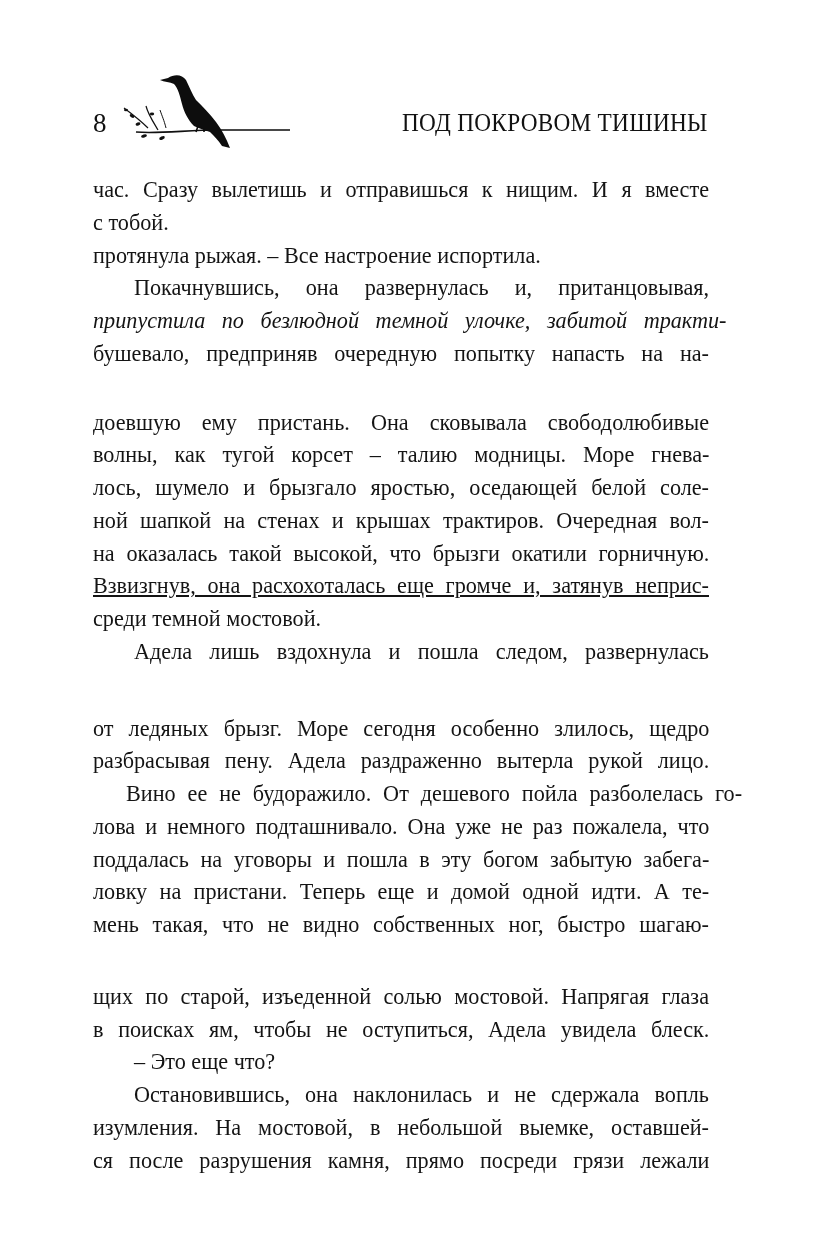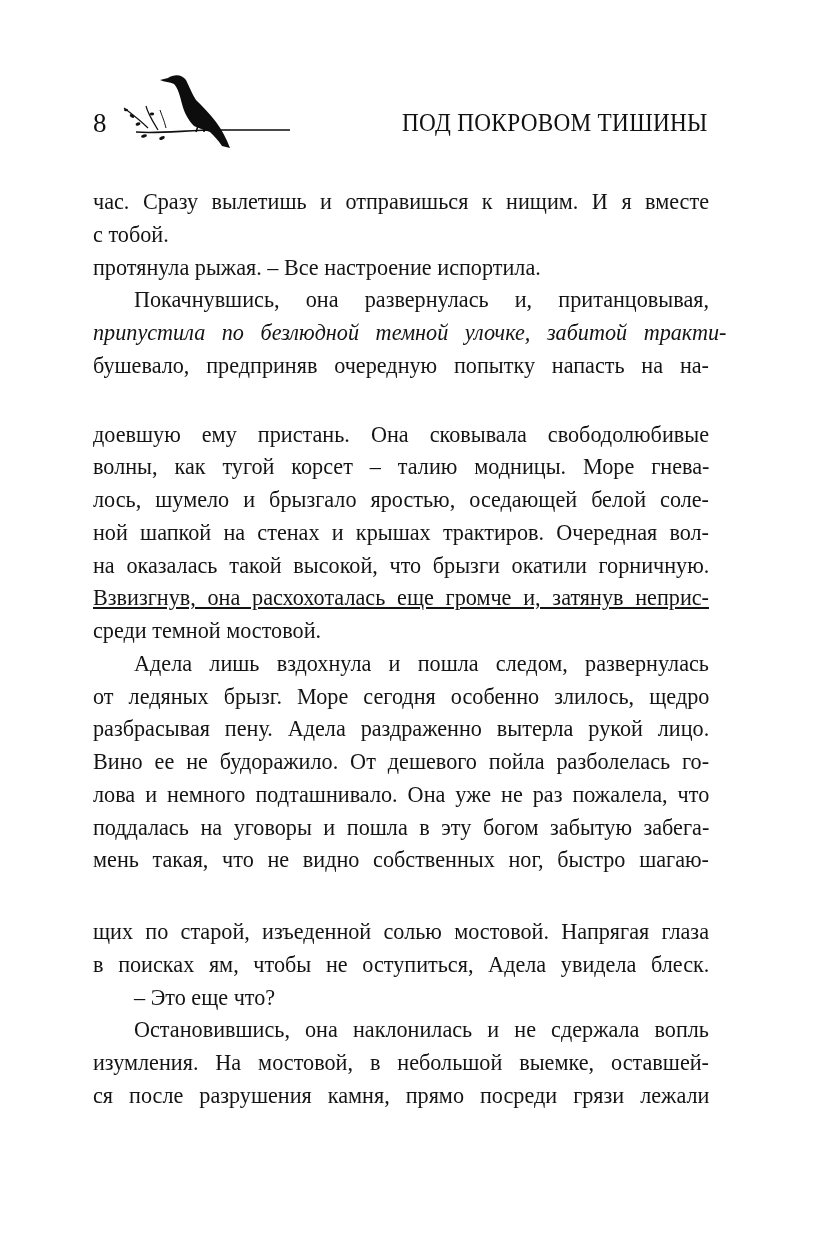--- a/index.html
+++ b/index.html
@@ -1,21 +1,21 @@
 <!DOCTYPE html>
 <html><head>
 <meta charset="utf-8">
 <style>
   html, body { margin: 0; padding: 0; background: #ffffff; }
   body { width: 839px; height: 1240px; position: relative; overflow: hidden; color: #111; }
   .header { position: absolute; left: 0; top: 0; width: 839px; height: 160px; }
   .page-number { position: absolute; left: 93px; top: 103px; font-family: "Liberation Serif", "DejaVu Serif", serif; font-size: 27px; color: #111; line-height: 40px; }
   .crow { position: absolute; left: 118px; top: 68px; width: 176px; height: 82px; }
   .running-title { position: absolute; right: 131px; top: 103px; font-family: "Liberation Serif", "DejaVu Serif", serif; font-size: 25px; letter-spacing: 0.3px; color: #111; line-height: 40px; transform: scaleX(0.93); transform-origin: right center; white-space: nowrap; }
-  .body-text { position: absolute; left: 93px; top: 186px; width: 616px; font-family: "Liberation Serif", "DejaVu Serif", serif; font-size: 22.2px; line-height: 32.75px; color: #141414; }
+  .body-text { position: absolute; left: 93px; top: 174px; width: 616px; font-family: "Liberation Serif", "DejaVu Serif", serif; font-size: 22.2px; line-height: 32.75px; color: #141414; }
   .line { display: block; white-space: nowrap; text-align: justify; text-align-last: justify; height: 32.75px; overflow: visible; }
   .line.last { text-align-last: left; }
   .line.indent { padding-left: 41px; }
 </style>
 </head>
 <body>
 
 <div class="header">
   <div class="page-number">8</div>
   <svg class="crow" viewBox="0 0 176 82" xmlns="http://www.w3.org/2000/svg">
@@ -48,25 +48,26 @@
     <span class="line" style="white-space: nowrap; display: block; width: auto; word-spacing: 11px; font-style: italic;">припустила по безлюдной темной улочке, забитой тракти-</span>
     <span class="line" style="white-space: nowrap; display: block; width: auto; word-spacing: 11.1667px;">бушевало, предприняв очередную попытку напасть на на-</span>
     <span class="line" style="white-space: nowrap; display: block; width: auto; word-spacing: 15.4px; margin-top: 36px;">доевшую ему пристань. Она сковывала свободолюбивые</span>
     <span class="line" style="white-space: nowrap; display: block; width: auto; word-spacing: 11.375px;">волны, как тугой корсет – талию модницы. Море гнева-</span>
     <span class="line" style="white-space: nowrap; display: block; width: auto; word-spacing: 8.42857px;">лось, шумело и брызгало яростью, оседающей белой соле-</span>
     <span class="line" style="white-space: nowrap; display: block; width: auto; word-spacing: 6.625px;">ной шапкой на стенах и крышах трактиров. Очередная вол-</span>
     <span class="line" style="white-space: nowrap; display: block; width: auto; word-spacing: 6.14286px;">на оказалась такой высокой, что брызги окатили горничную.</span>
     <span class="line" style="white-space: nowrap; display: block; width: auto; word-spacing: 6.14286px; text-decoration: underline;">Взвизгнув, она расхохоталась еще громче и, затянув неприс-</span>
     <span class="line last">среди темной мостовой.</span>
     <span class="line indent" style="white-space: nowrap; display: block; width: auto; word-spacing: 11.3333px;">Адела лишь вздохнула и пошла следом, развернулась</span>
-    <span class="line" style="white-space: nowrap; display: block; width: auto; word-spacing: 9.57143px;">от ледяных брызг. Море сегодня особенно злилось, щедро</span>
+    <span class="line" style="white-space: nowrap; display: block; width: auto; word-spacing: 9.57143px; margin-top: 44px;">от ледяных брызг. Море сегодня особенно злилось, щедро</span>
     <span class="line" style="white-space: nowrap; display: block; width: auto; word-spacing: 9.33333px;">разбрасывая пену. Адела раздраженно вытерла рукой лицо.</span>
-    <span class="line" style="white-space: nowrap; display: block; width: auto; word-spacing: 6.375px;">Вино ее не будоражило. От дешевого пойла разболелась го-</span>
+    <span class="line" style="white-space: nowrap; display: block; width: auto; word-spacing: 6.375px; margin-left: 33px;">Вино ее не будоражило. От дешевого пойла разболелась го-</span>
     <span class="line" style="white-space: nowrap; display: block; width: auto; word-spacing: 4.44444px;">лова и немного подташнивало. Она уже не раз пожалела, что</span>
     <span class="line" style="white-space: nowrap; display: block; width: auto; word-spacing: 6px;">поддалась на уговоры и пошла в эту богом забытую забега-</span>
+    <span class="line" style="white-space: nowrap; display: block; width: auto; word-spacing: 6.8px;">ловку на пристани. Теперь еще и домой одной идти. А те-</span>
     <span class="line" style="white-space: nowrap; display: block; width: auto; word-spacing: 8.125px;">мень такая, что не видно собственных ног, быстро шагаю-</span>
     <span class="line" style="white-space: nowrap; display: block; width: auto; word-spacing: 6.71429px; margin-top: 39px;">щих по старой, изъеденной солью мостовой. Напрягая глаза</span>
     <span class="line" style="white-space: nowrap; display: block; width: auto; word-spacing: 9.125px;">в поисках ям, чтобы не оступиться, Адела увидела блеск.</span>
     <span class="line indent last">– Это еще что?</span>
     <span class="line indent" style="white-space: nowrap; display: block; width: auto; word-spacing: 9.5px;">Остановившись, она наклонилась и не сдержала вопль</span>
     <span class="line" style="white-space: nowrap; display: block; width: auto; word-spacing: 11.3333px;">изумления. На мостовой, в небольшой выемке, оставшей-</span>
     <span class="line" style="white-space: nowrap; display: block; width: auto; word-spacing: 10.4286px;">ся после разрушения камня, прямо посреди грязи лежали</span>
   </div>
 
 </body></html>

